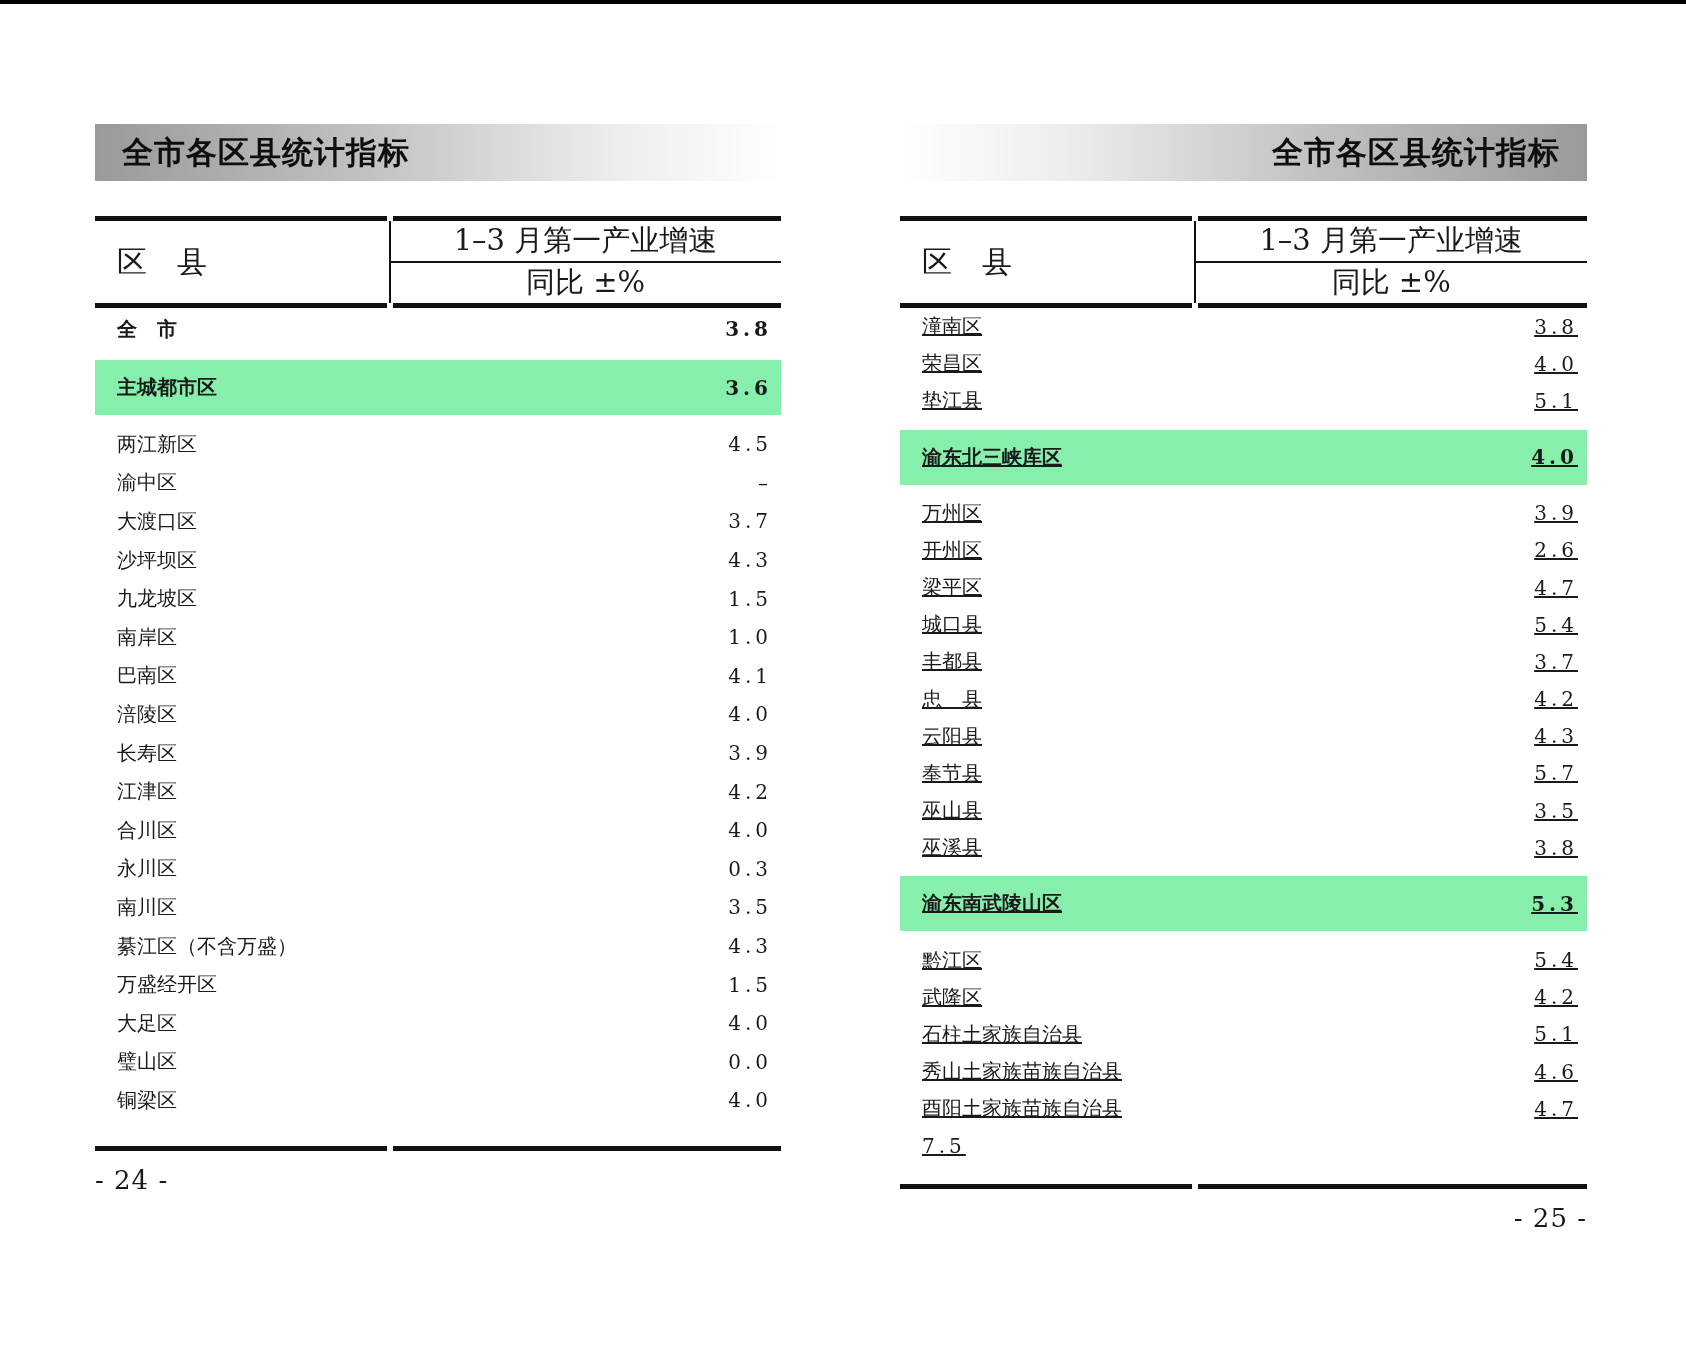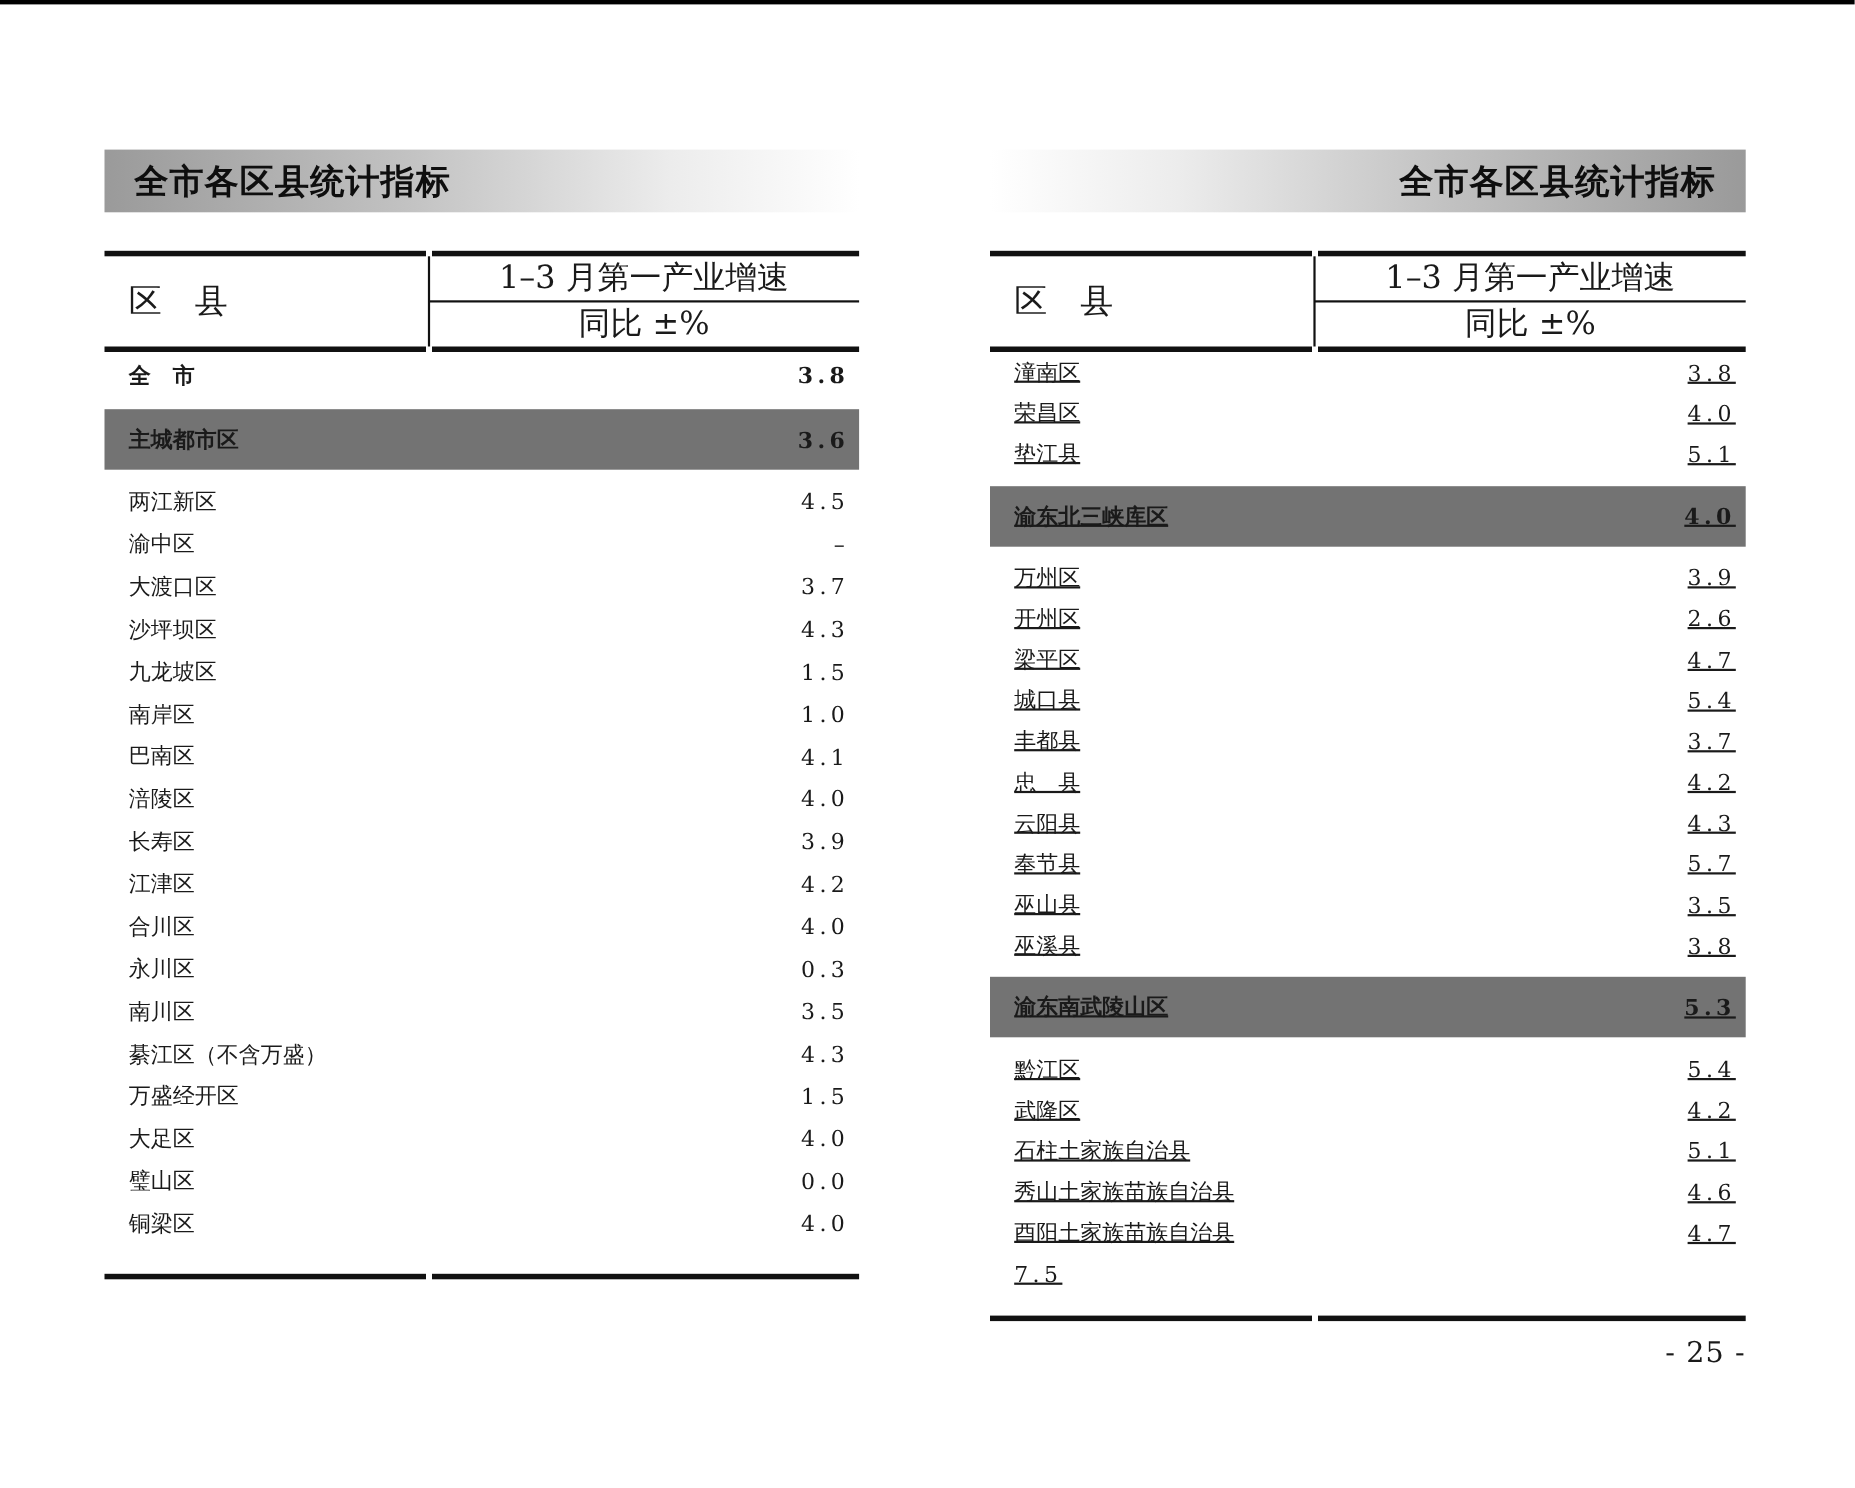--- a/index.html
+++ b/index.html
@@ -8,21 +8,21 @@
     background: #ffffff;
     overflow: hidden;
     font-family: "DejaVu Serif", serif;
     color: #1a1a1a;
   }
   .top-strip {
     position: absolute; top: 0; left: 0;
     width: 1686px; height: 4px;
     background: #000;
   }
-  .spread { display: flex; padding-top: 12px; }
+  .spread { display: flex; padding-top: 0; }
   .page { width: 843px; box-sizing: border-box; }
   .content { box-sizing: border-box; }
   .page-left  .content { margin: 0 62px 0 95px; }
   .page-right .content { margin: 0 99px 0 57px; }
 
   
   .banner {
     margin-top: 124px; height: 57px;
     display: flex; align-items: center;
     font-family: "Liberation Sans", sans-serif;
@@ -70,21 +70,21 @@
     font-size: 20px;
   }
   .page-left  .trow { height: 38.6px; }
   .page-right .trow { height: 37.2px; text-decoration: underline; }
   .page-left  .tbody { padding-bottom: 26px; }
   .page-right .tbody { padding-bottom: 19px; }
   .tvalue { letter-spacing: 0.2em; margin-right: -0.2em; white-space: nowrap; text-align: right; }
   .tbody .row-total { height: 42px; font-weight: bold; }
   .tbody .row-section {
     height: 55px; margin: 10px 0;
-    background: #737373;
+    background: #86efac;
     font-weight: bold;
   }
 
   .pagenum { margin-top: 14px; font-size: 26px; letter-spacing: 1px; }
   .page-left  .pagenum { text-align: left; }
   .page-right .pagenum { text-align: right; }
 </style>
 </head>
 <body>
 
@@ -207,20 +207,21 @@
               <span class="tvalue">0.0</span>
             </div>
 
             <div class="trow">
               <span class="tname">铜梁区</span>
               <span class="tvalue">4.0</span>
             </div>
           </div>
         <div class="rule-thick"></div>
       </div>
+      <div class="pagenum">- 24 -</div>
     </div>
   </div>
 
   <div class="page page-right">
     <div class="content">
       <div class="banner">
         <span>全市各区县统计指标</span>
       </div>
       <div class="table">
         <div class="rule-thick"></div>

